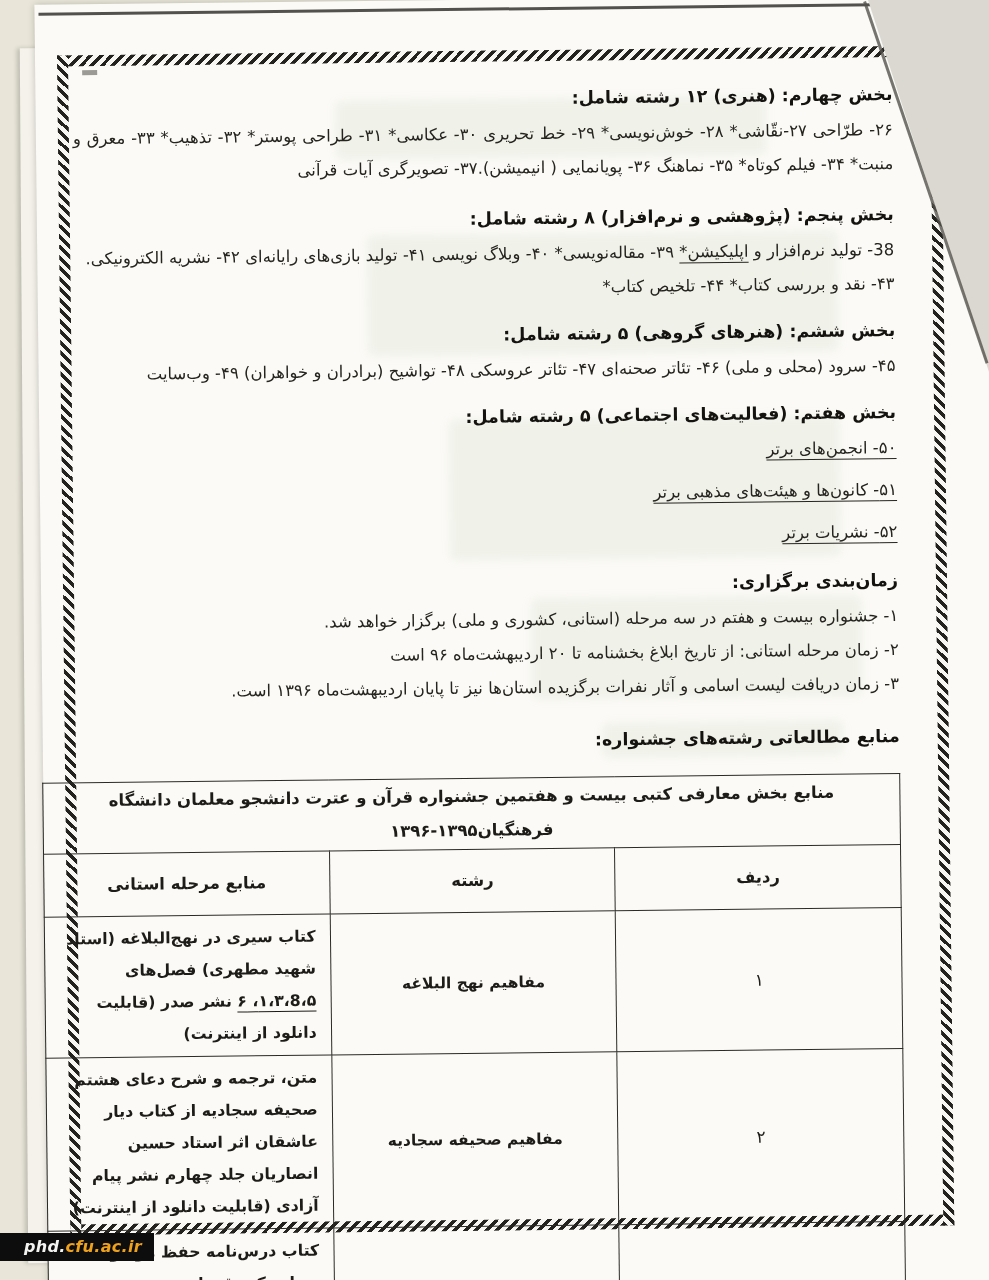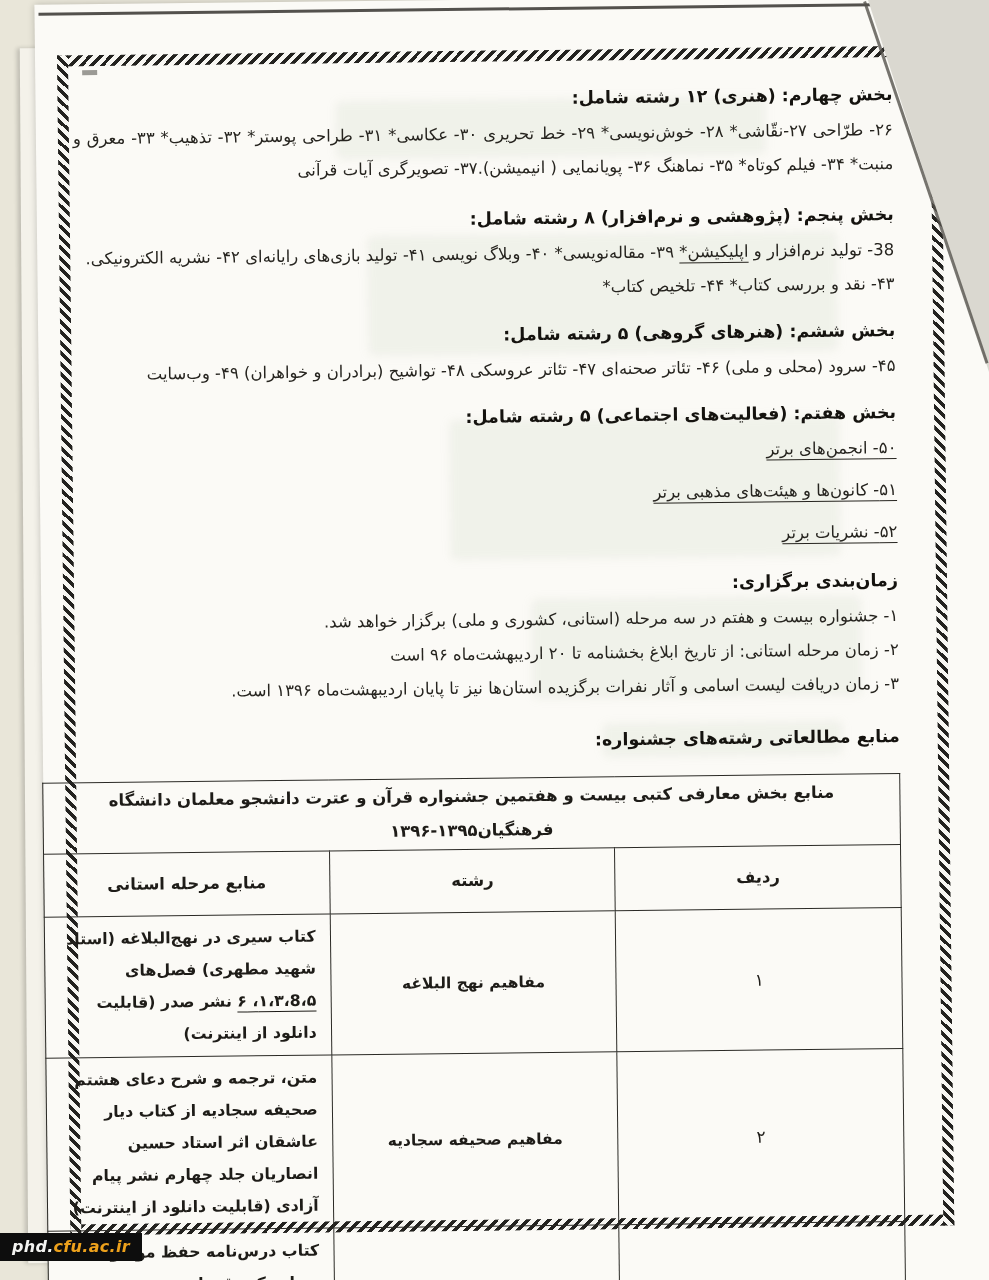--- a/index.html
+++ b/index.html
@@ -66,21 +66,21 @@
     position:absolute;left:858px;top:0;width:131px;height:372px;
     background:#dad8d0;
     clip-path:polygon(10px 0,131px 0,131px 372px);
   }
   .fold-line{
     position:absolute;left:866px;top:1px;width:382px;height:2.5px;
     background:#55524c;transform:rotate(71.3deg);transform-origin:0 0;opacity:.8;
   }
   .watermark{
     position:absolute;left:0;top:1233px;background:#0d0d0d;
-    padding:4px 12px 5px 12px;font-style:italic;font-weight:bold;font-size:16px;
+    padding:4px 12px 5px 24px;font-style:italic;font-weight:bold;font-size:16px;
     letter-spacing:.3px;
     text-align:right;
   }
   .wm-prefix{color:#f3f3f1;}
   .wm-domain{color:#eda11c;}
 </style>
 </head>
 <body>
 
 <div class="sheet-behind"></div>

